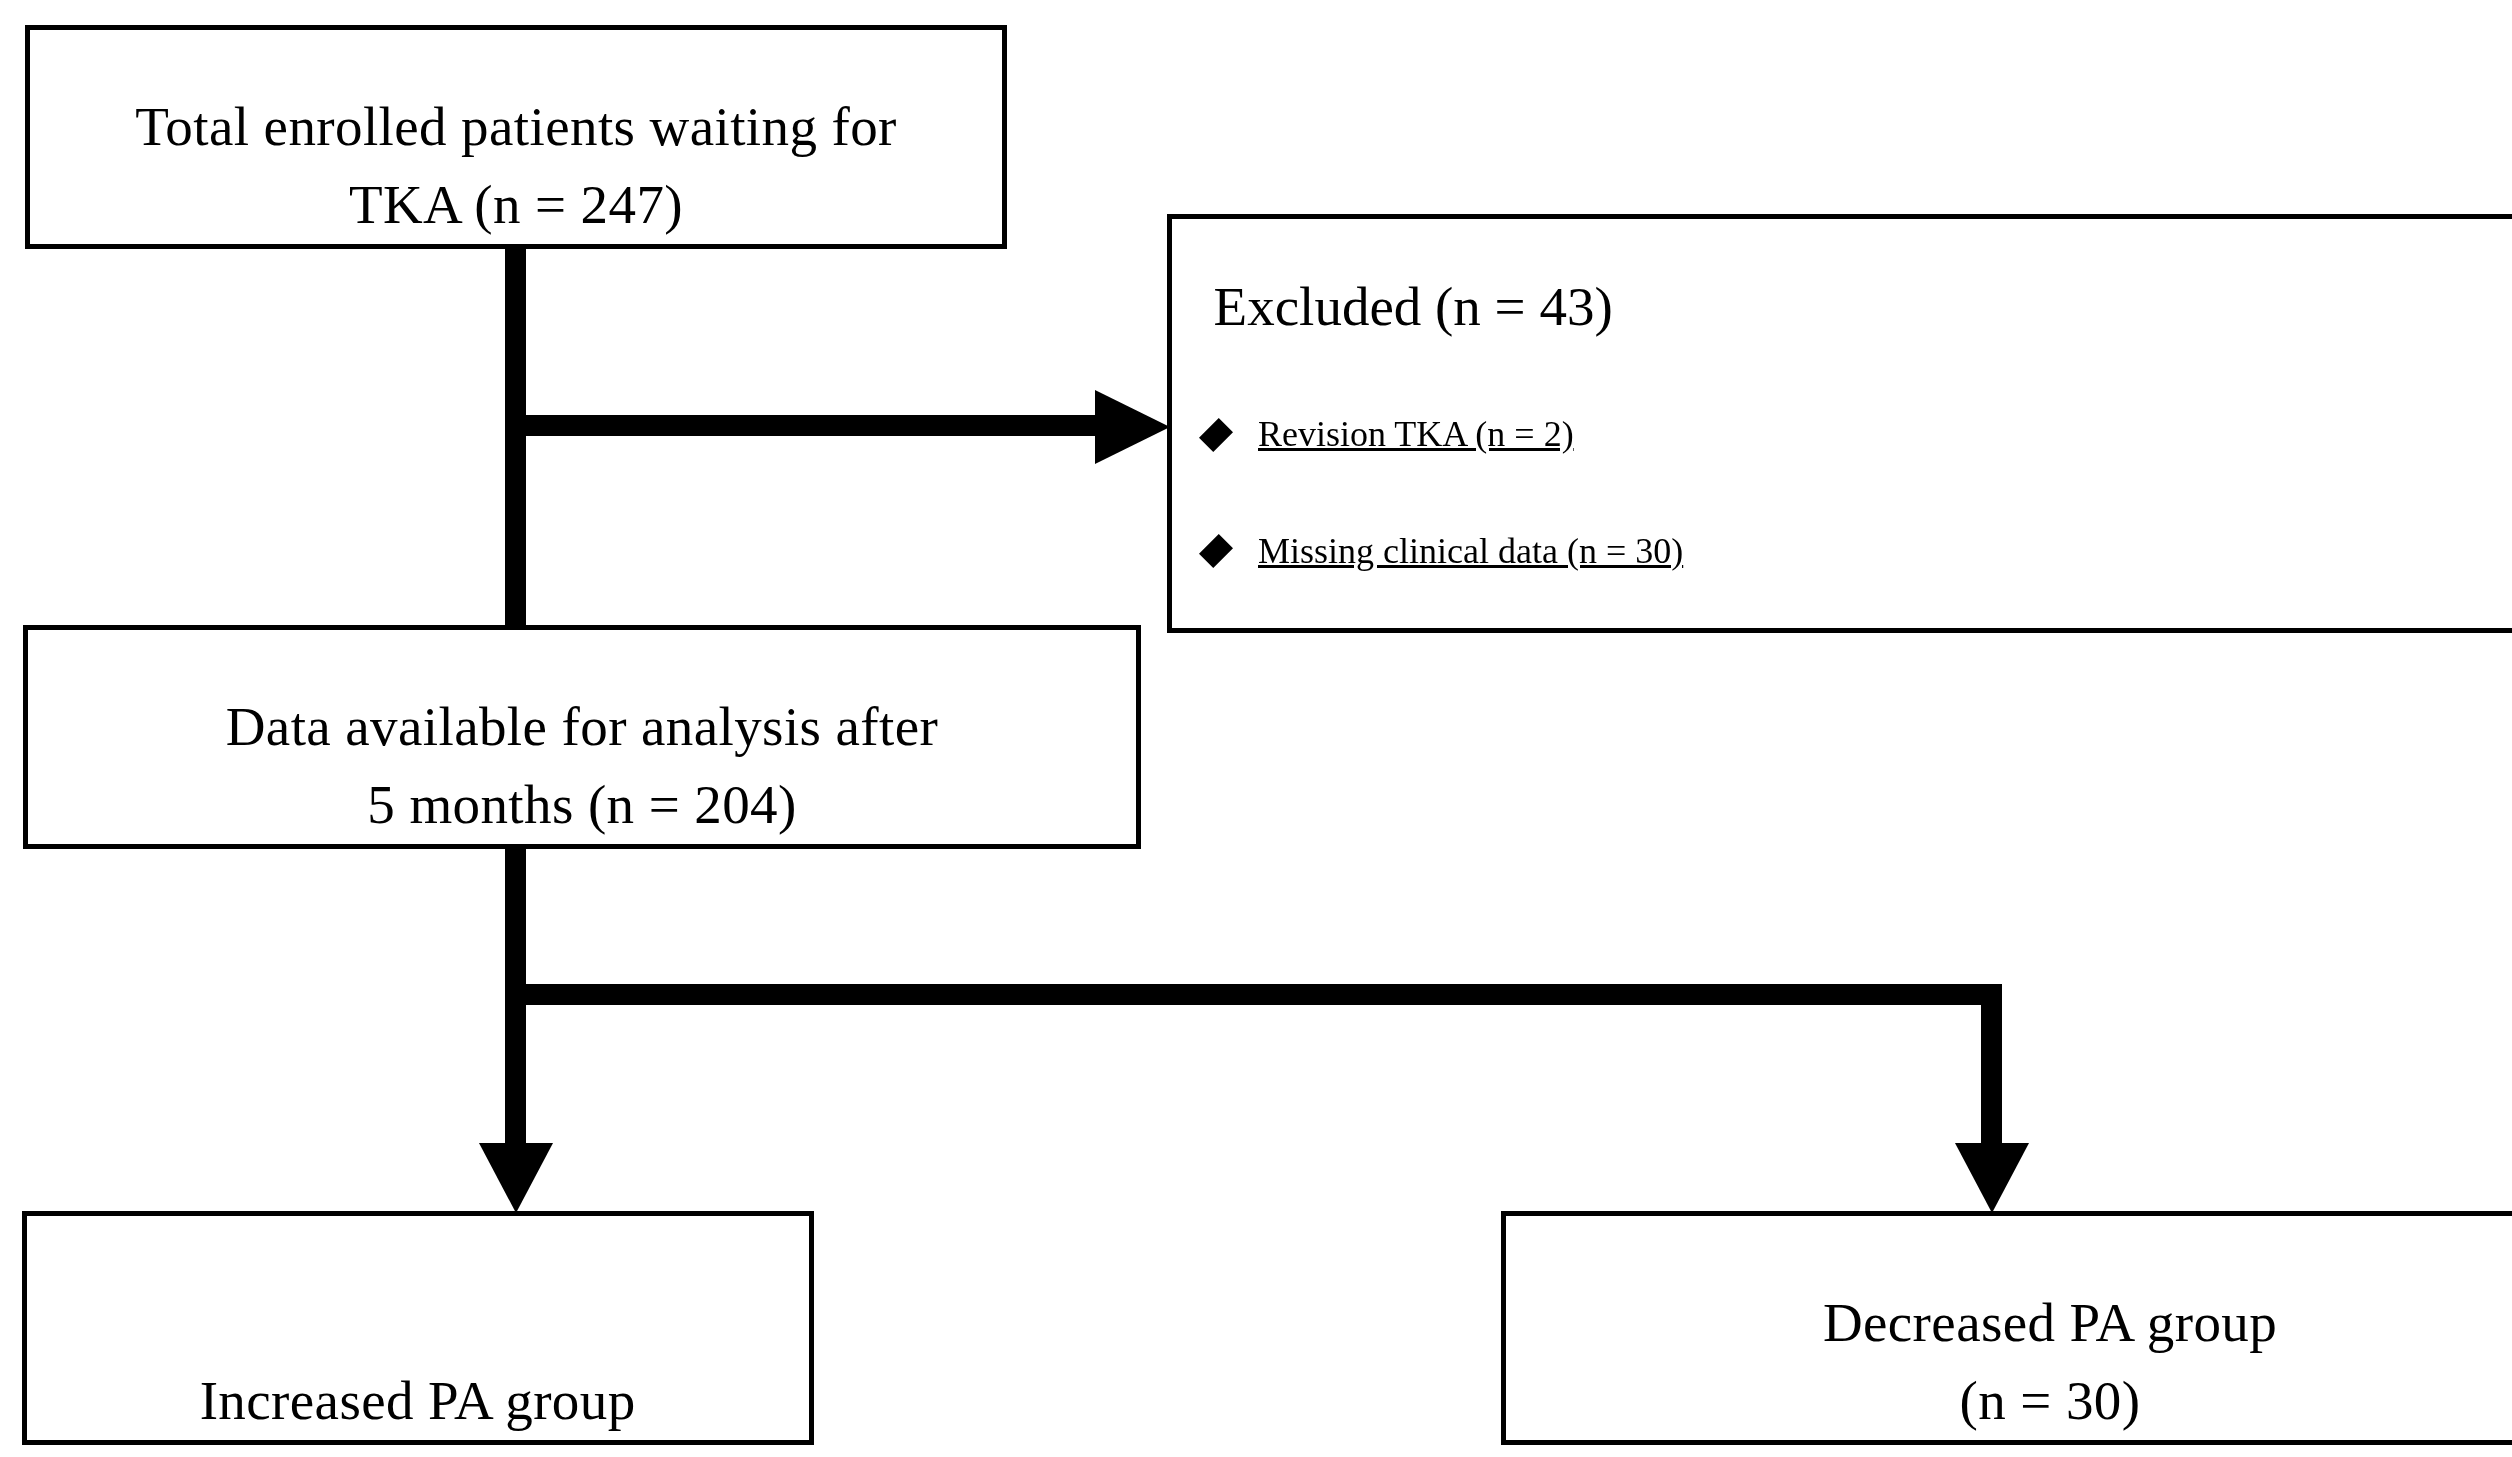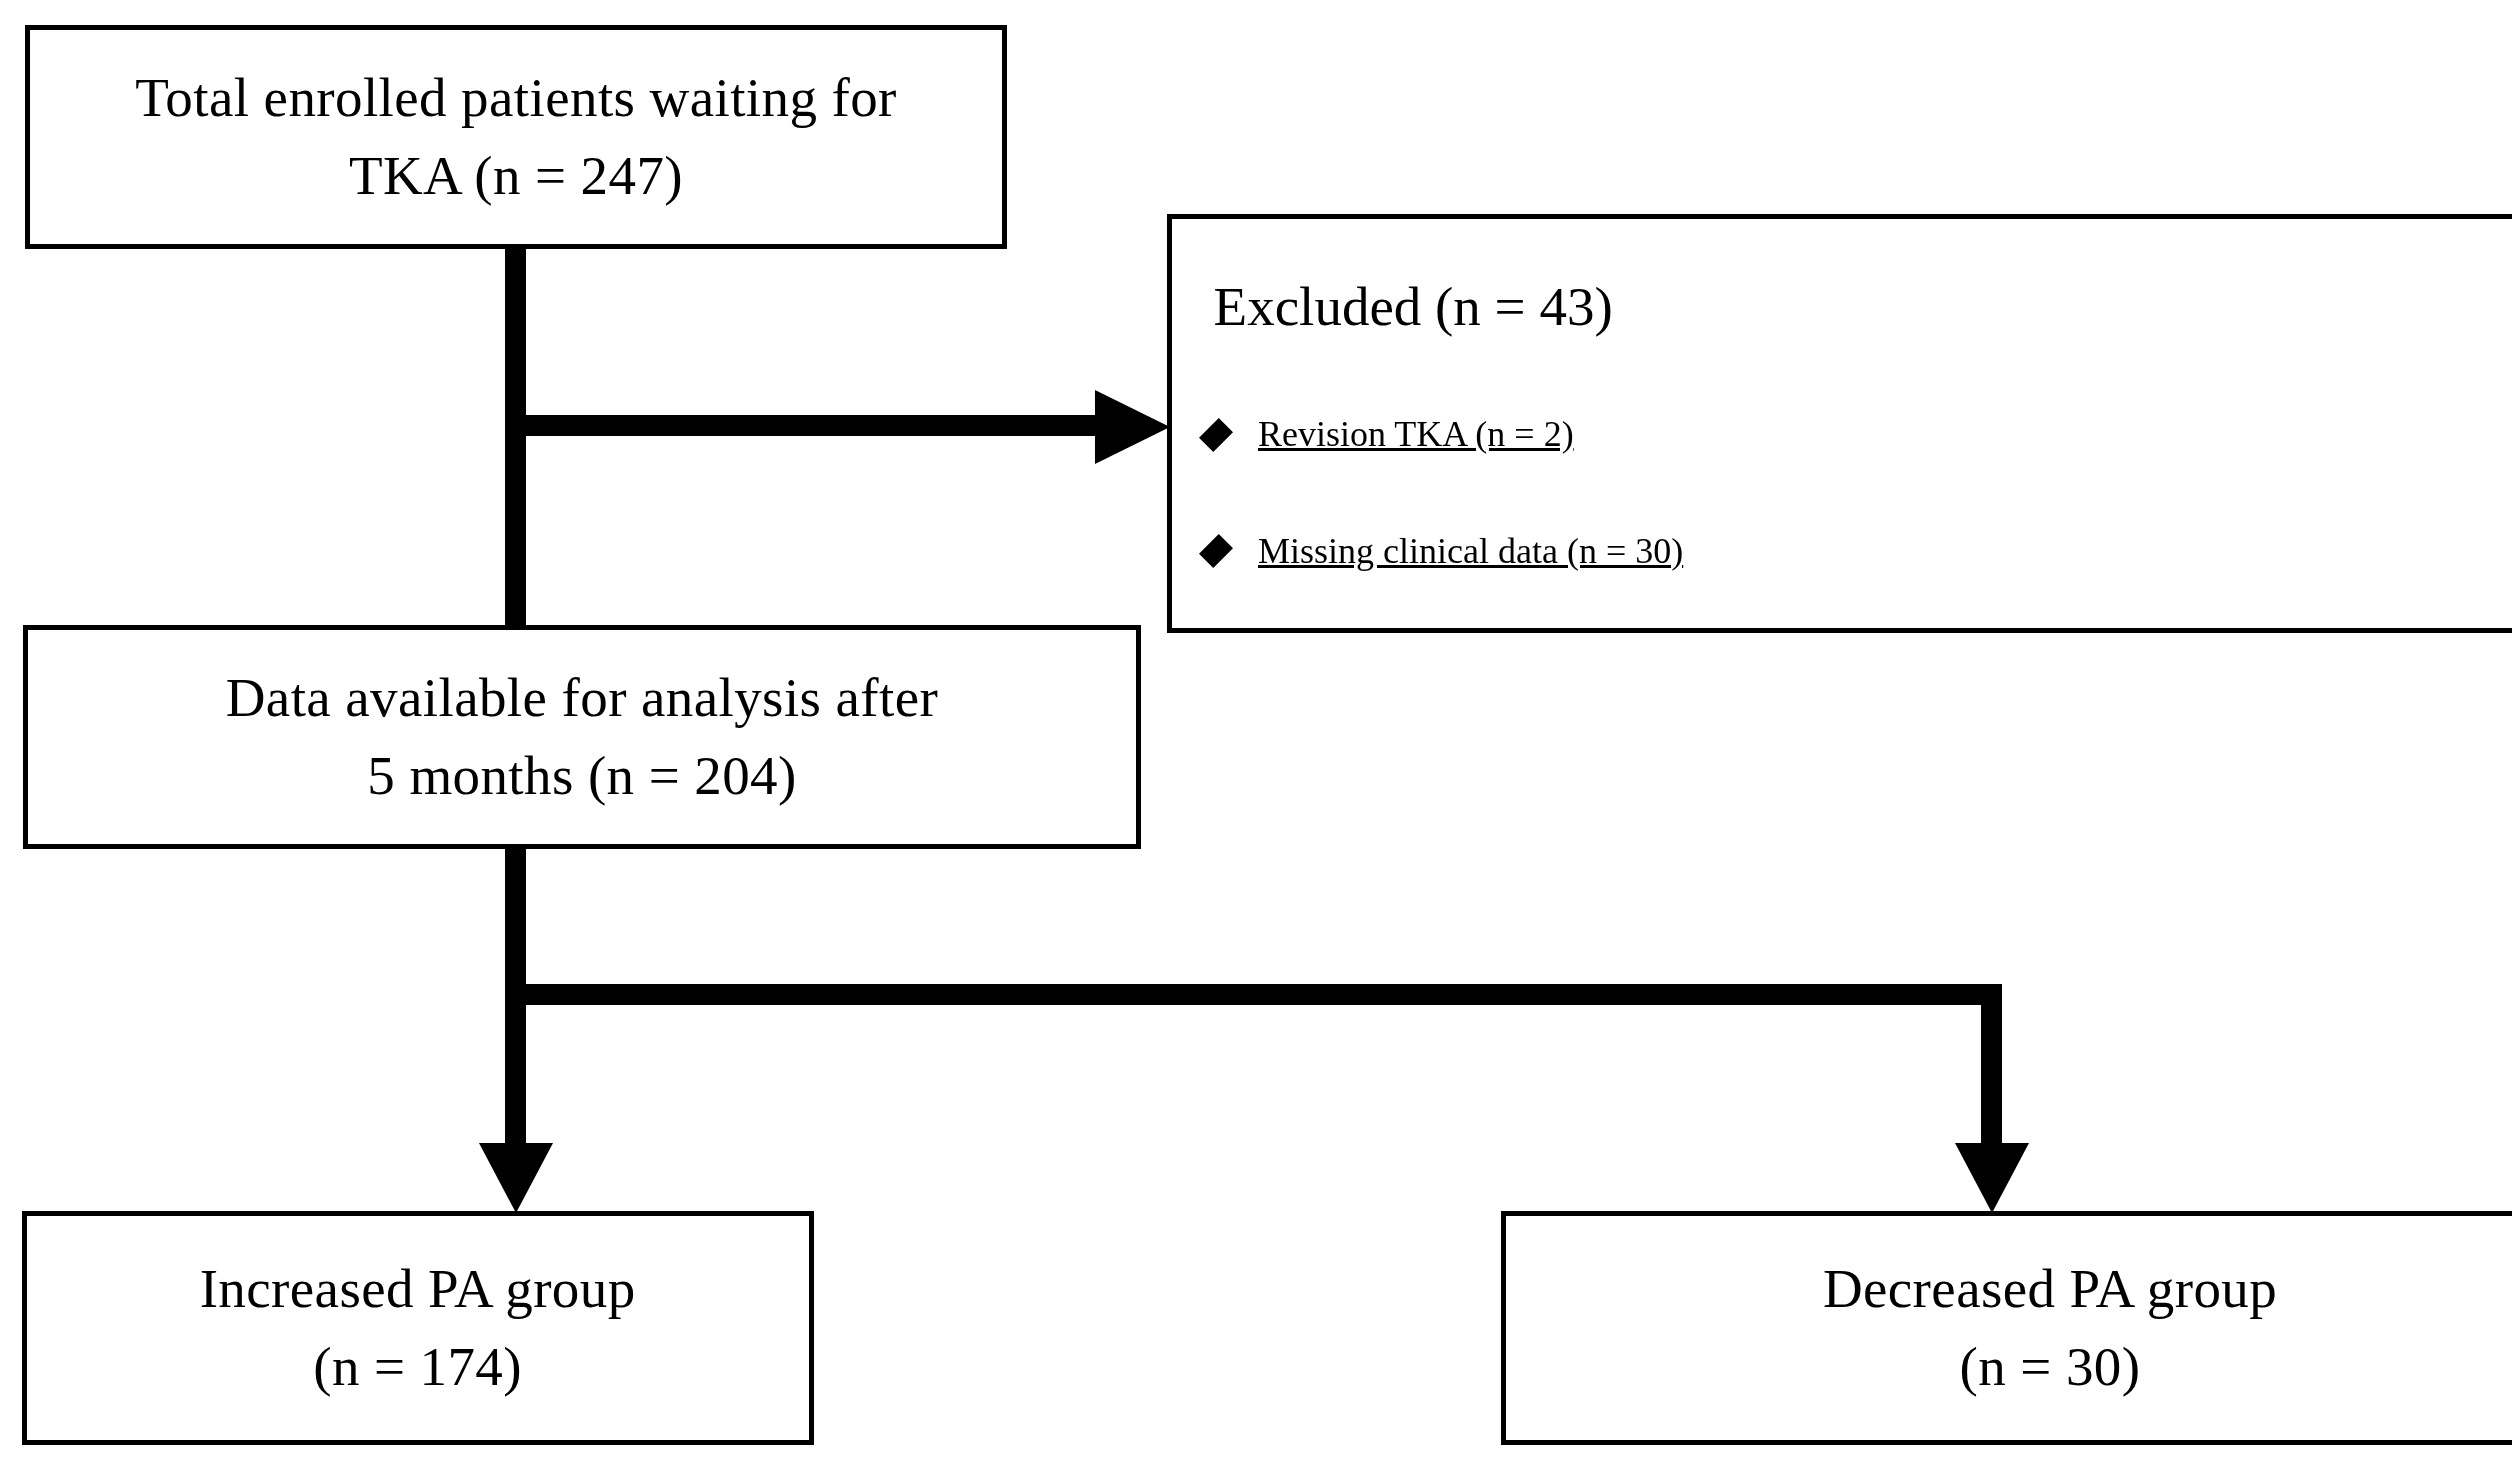--- a/index.html
+++ b/index.html
@@ -11,21 +11,21 @@
     color:#000000;
     overflow:hidden;
   }
   .flow-box{
     position:absolute;
     box-sizing:border-box;
     border:5.8px solid #000000;
     background:#ffffff;
     display:flex;
     flex-direction:column;
-    justify-content:center;
+    justify-content:flex-end;
     z-index:3;
   }
   .flow-box.center{align-items:center;}
   .flow-box .line{
     font-size:55px;
     line-height:1.42;
     white-space:nowrap;
     letter-spacing:0.4px;
   }
   #box-total{left:25px;top:25px;width:982px;height:224px;}
@@ -125,21 +125,20 @@
     </div>
   </div>
 
   <div class="flow-box center" id="box-data">
     <div class="line">Data available for analysis after</div>
     <div class="line">5 months  (n = 204)</div>
   </div>
 
   <div class="flow-box center" id="box-increased">
     <div class="line">Increased PA group</div>
-    <div class="line">(n = 174)</div>
   </div>
 
   <div class="flow-box center" id="box-decreased">
     <div class="line">Decreased PA group</div>
     <div class="line">(n = 30)</div>
   </div>
 
 </div>
 
 

